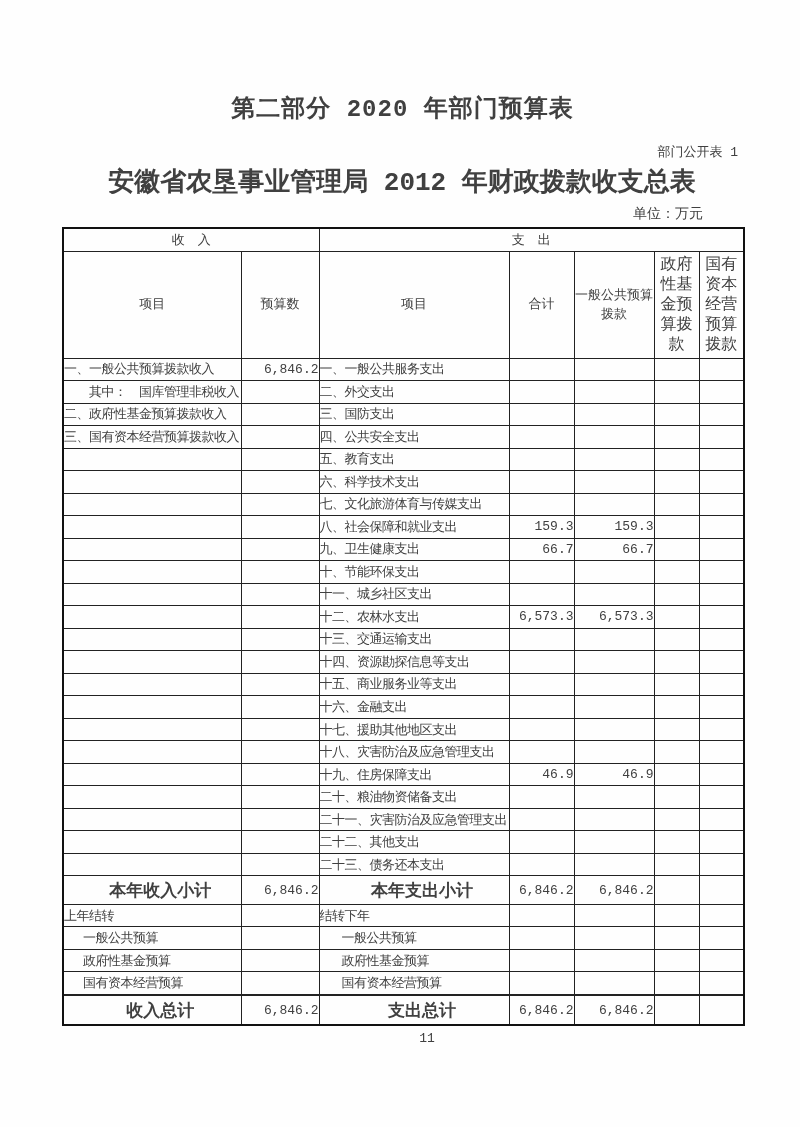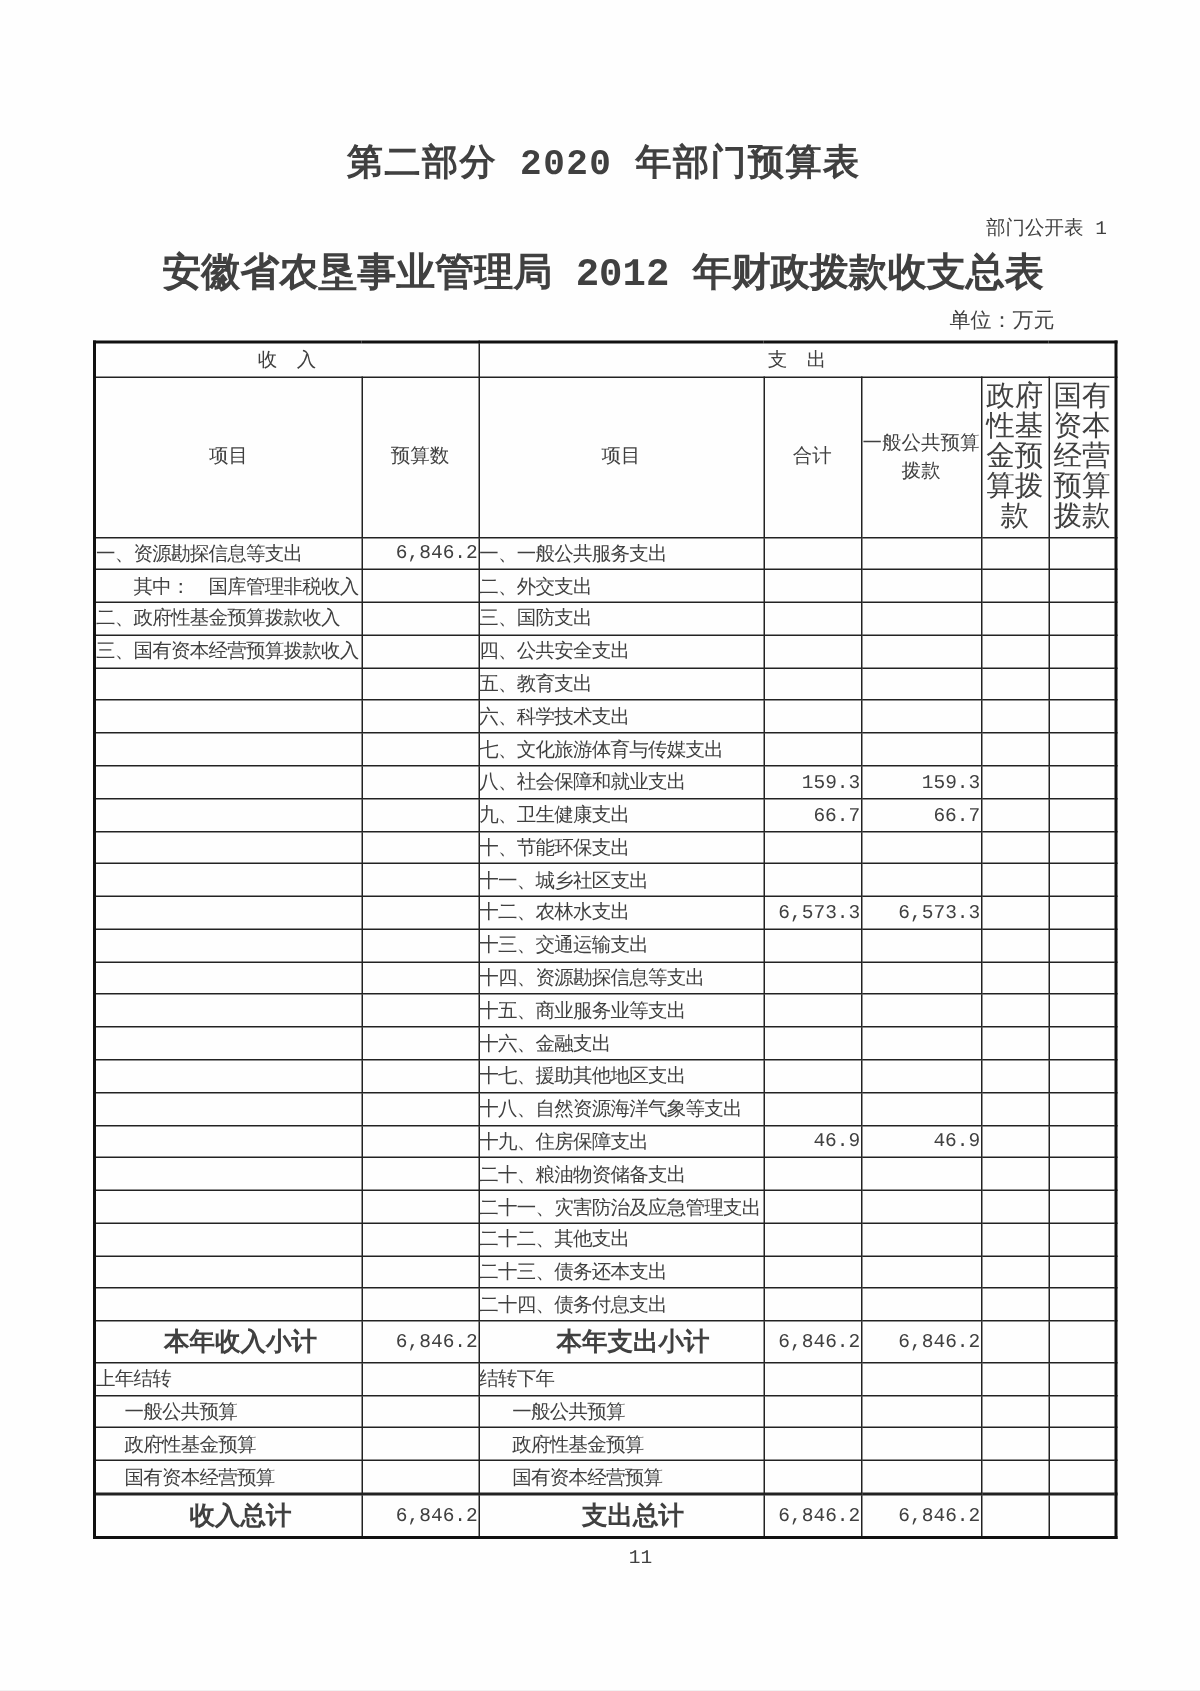--- a/index.html
+++ b/index.html
@@ -40,21 +40,21 @@
     border:1px solid #222;
     padding:0;margin:0;
     font-size:13px;font-weight:normal;
     vertical-align:middle;
     overflow:visible;
   }
   tr.hdr-top{height:23px;}
   tr.hdr-main{height:107px;}
   th.big-head{font-size:15px;font-weight:bold;text-align:center;}
   th.col-head{font-size:14px;font-weight:bold;text-align:center;line-height:19px;padding:0 6px;}
-  th.col-head.narrow{font-size:19px;padding:0 2px;line-height:20px;}
+  th.col-head.narrow{font-size:16px;padding:0 2px;line-height:20px;}
   td.c-in{text-align:left;padding-left:6px;white-space:nowrap;letter-spacing:-0.5px;}
   td.c-in.indent{padding-left:25px;}
   td.c-in.sub{padding-left:19px;}
   td.c-ex{text-align:left;padding-left:8px;white-space:nowrap;letter-spacing:-0.5px;}
   td.c-ex.sub{padding-left:22px;}
   td.c-in.subtotal,td.c-ex.subtotal{
     text-align:center;padding-left:16px;font-weight:bold;font-size:17px;letter-spacing:0;
   }
   td.c-num{text-align:right;padding-right:5px;font-size:13px;}
   .page-number{
@@ -96,21 +96,21 @@
           <th class="col-head">预算数</th>
           <th class="col-head">项目</th>
           <th class="col-head">合计</th>
           <th class="col-head">一般公共预算拨款</th>
           <th class="col-head narrow">政府性基金预算拨款</th>
           <th class="col-head narrow">国有资本经营预算拨款</th>
         </tr>
       </thead>
       <tbody>
           <tr>
-            <td class="c-in">一、资源勘探信息等支出</td>
+            <td class="c-in">一、一般公共预算拨款收入</td>
             <td class="c-num">6,846.2</td>
             <td class="c-ex">一、一般公共服务支出</td>
             <td class="c-num"></td>
             <td class="c-num"></td>
             <td class="c-num"></td>
             <td class="c-num"></td>
           </tr>
           <tr>
             <td class="c-in indent">其中：　国库管理非税收入</td>
             <td class="c-num"></td>
@@ -251,21 +251,21 @@
             <td class="c-num"></td>
             <td class="c-ex">十七、援助其他地区支出</td>
             <td class="c-num"></td>
             <td class="c-num"></td>
             <td class="c-num"></td>
             <td class="c-num"></td>
           </tr>
           <tr>
             <td class="c-in"></td>
             <td class="c-num"></td>
-            <td class="c-ex">十八、自然资源海洋气象等支出</td>
+            <td class="c-ex">十八、灾害防治及应急管理支出</td>
             <td class="c-num"></td>
             <td class="c-num"></td>
             <td class="c-num"></td>
             <td class="c-num"></td>
           </tr>
           <tr>
             <td class="c-in"></td>
             <td class="c-num"></td>
             <td class="c-ex">十九、住房保障支出</td>
             <td class="c-num">46.9</td>
@@ -303,29 +303,20 @@
           <tr>
             <td class="c-in"></td>
             <td class="c-num"></td>
             <td class="c-ex">二十三、债务还本支出</td>
             <td class="c-num"></td>
             <td class="c-num"></td>
             <td class="c-num"></td>
             <td class="c-num"></td>
           </tr>
           <tr>
-            <td class="c-in"></td>
-            <td class="c-num"></td>
-            <td class="c-ex">二十四、债务付息支出</td>
-            <td class="c-num"></td>
-            <td class="c-num"></td>
-            <td class="c-num"></td>
-            <td class="c-num"></td>
-          </tr>
-          <tr>
             <td class="c-in subtotal">本年收入小计</td>
             <td class="c-num">6,846.2</td>
             <td class="c-ex subtotal">本年支出小计</td>
             <td class="c-num">6,846.2</td>
             <td class="c-num">6,846.2</td>
             <td class="c-num"></td>
             <td class="c-num"></td>
           </tr>
           <tr>
             <td class="c-in">上年结转</td>

